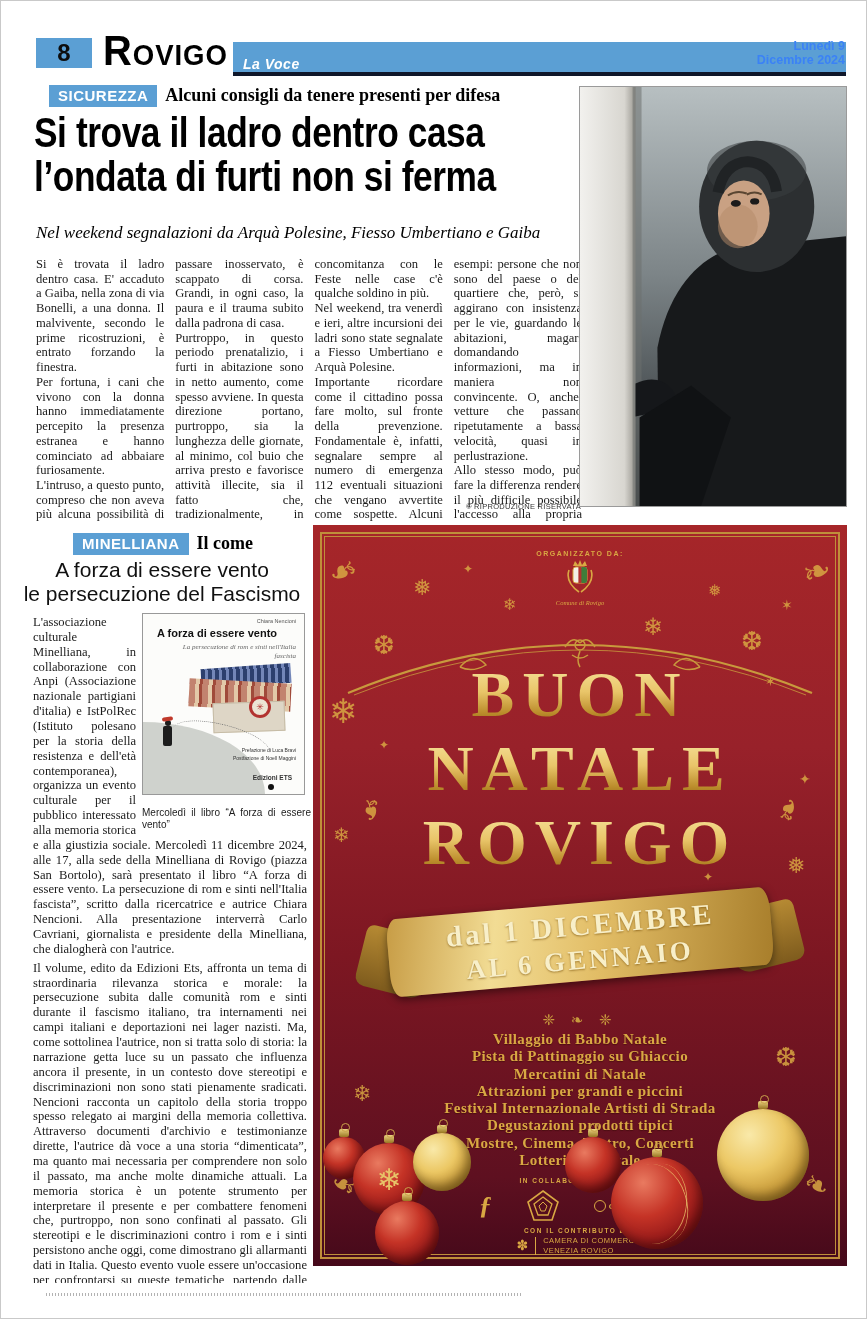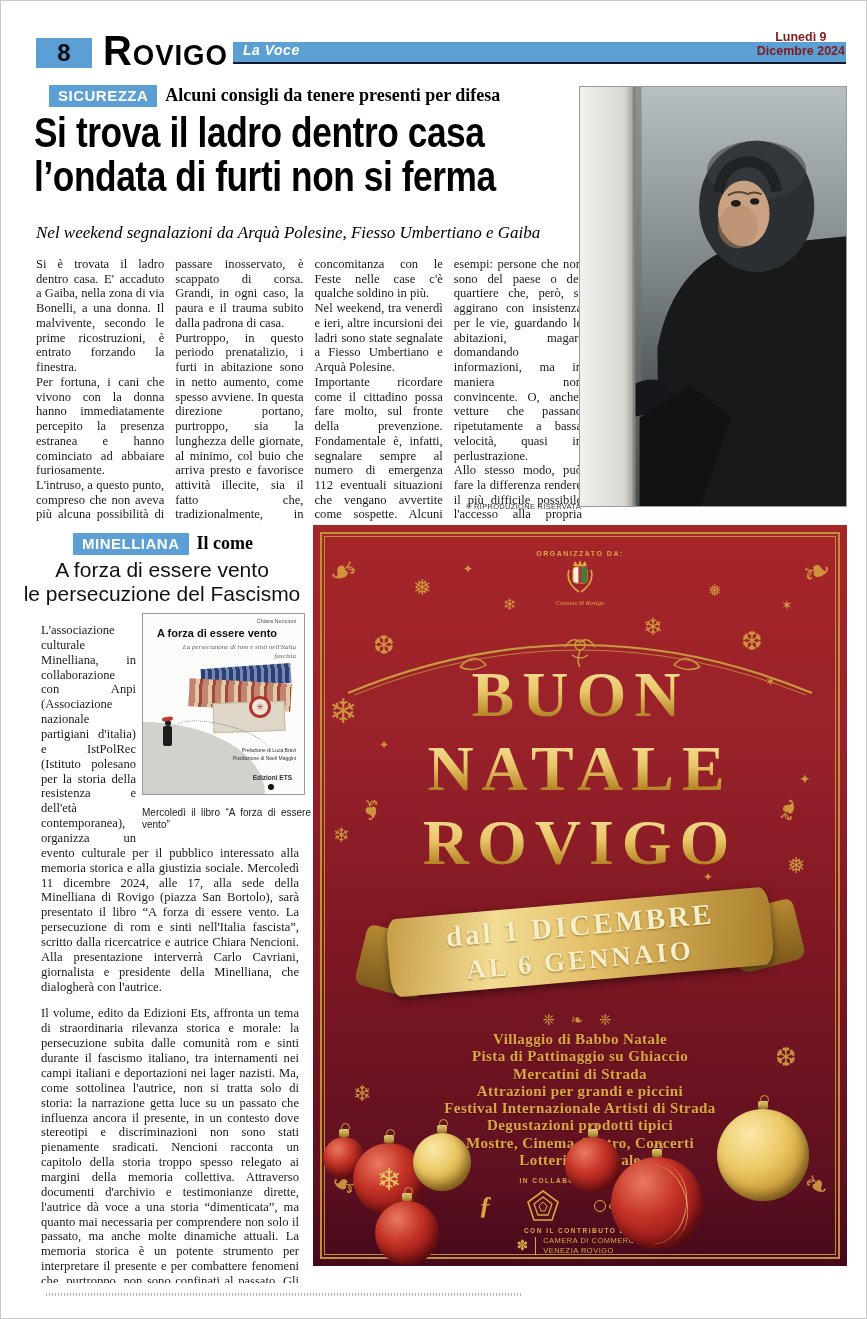--- a/index.html
+++ b/index.html
@@ -6,24 +6,24 @@
   html,body{background:#e9e9e9}
   .page{position:relative;width:867px;height:1319px;background:#fff;margin:0 auto;
         font-family:"Liberation Serif",serif;color:#1a1a1a;overflow:hidden;
         border:1px solid #c9c9c9}
   
   .pagenum{position:absolute;left:35px;top:37px;width:56px;height:30px;background:#5b9fd4;
            display:flex;align-items:center;justify-content:center;
            font:bold 24px "Liberation Sans",sans-serif;color:#0d0d0d}
   .section-title{position:absolute;left:102px;top:26px;font:bold 42px "Liberation Sans",sans-serif;
            font-variant:small-caps;letter-spacing:1px;color:#000;transform:scaleX(.95);transform-origin:0 0}
-  .voce-bar{position:absolute;left:232px;top:41px;width:613px;height:22px;background:#5b9fd4;
-           border-bottom:2px solid #0f172a;display:flex;align-items:flex-start;padding-left:10px}
+  .voce-bar{position:absolute;left:232px;top:41px;width:613px;height:34px;background:#5b9fd4;
+           border-bottom:4px solid #0f172a;display:flex;align-items:flex-end;padding-left:10px}
   .voce-logo{font:bold italic 14px "Liberation Sans",sans-serif;color:#fff;letter-spacing:.5px}
-  .edition-date{position:absolute;right:21px;top:29px;text-align:center;color:#7f1d1d;
+  .edition-date{position:absolute;right:21px;top:38px;text-align:right;color:#3b82f6;
            font:bold 12.5px "Liberation Sans",sans-serif;line-height:1.15}
   .edition-date span{display:block}
   
   .badge{background:#5b9fd4;color:#fff;font:bold 15px "Liberation Sans",sans-serif;
          padding:2px 9px 3px;display:inline-block;letter-spacing:.5px}
   .kicker{font:bold 18px "Liberation Serif",serif;color:#000;
           text-underline-offset:3px}
   .sec-kicker-row{position:absolute;left:48px;top:84px;display:flex;align-items:flex-start;gap:8px}
   
   .headline{position:absolute;left:33px;top:110px;width:660px;transform:scaleX(.84);
@@ -40,21 +40,21 @@
   
   .photo{position:absolute;left:578px;top:85px;width:268px;height:421px;border:1px solid #9a9a9a;
          overflow:hidden;background:#555}
   .photo svg{display:block;width:100%;height:100%}
   
   .min-kicker-row{position:absolute;left:72px;top:532px;display:flex;align-items:baseline;gap:8px}
   .book-headline{position:absolute;left:10px;top:557px;width:302px;text-align:center;
                  font:21px/1.15 "Liberation Sans",sans-serif;color:#101010}
   .art2{position:absolute;left:28px;top:610px;width:282px;height:672px;
         font-size:12.6px;line-height:1.18;text-align:justify;overflow:hidden}
-  .art2 p{margin:12px}
+  .art2 p{margin:4px}
   .bookwrap{float:right;width:169px;margin:2px 0 4px 6px}
   .bookcover{position:relative;width:163px;height:182px;background:#fcfcfa;border:1px solid #999;
              overflow:hidden;font-family:"Liberation Sans",sans-serif}
   .bc-author{position:absolute;top:4px;right:8px;font-size:5.5px;color:#555}
   .bc-title{position:absolute;top:13px;left:14px;right:4px;font-weight:bold;font-size:11px;color:#111}
   .bc-sub{position:absolute;top:29px;left:30px;right:8px;text-align:right;
           font:italic 7px/1.3 "Liberation Serif",serif;color:#666}
   .bc-col{position:absolute;top:52px;left:46px;width:110px;height:68px}
   .bc-col .r1{position:absolute;top:0;left:12px;width:90px;height:20px;transform:rotate(-4deg);
           background:repeating-linear-gradient(90deg,#2c3f6e 0 4px,#7386b8 4px 7px)}
@@ -319,21 +319,21 @@
       <div class="rib-tail rt-r"></div>
       <div class="rib-main"></div>
       <div class="rib-t rib-t1">dal 1 DICEMBRE</div>
       <div class="rib-t rib-t2">AL 6 GENNAIO</div>
     </div>
     <div class="p-flourish">❈ ❧ ❈</div>
 
     <div class="p-events">
       <div>Villaggio di Babbo Natale</div>
       <div>Pista di Pattinaggio su Ghiaccio</div>
-      <div>Mercatini di Strada</div>
+      <div>Mercatini di Natale</div>
       <div>Attrazioni per grandi e piccini</div>
       <div>Festival Internazionale Artisti di Strada</div>
       <div>Degustazioni prodotti tipici</div>
       <div>Mostre, Cinema, Teatro, Concerti</div>
       <div>Lotteria di Natale</div>
     </div>
 
     <div class="p-collab">IN COLLABORAZIONE CON:</div>
     <div class="p-logos">
       <span class="logo-f">ƒ</span>

